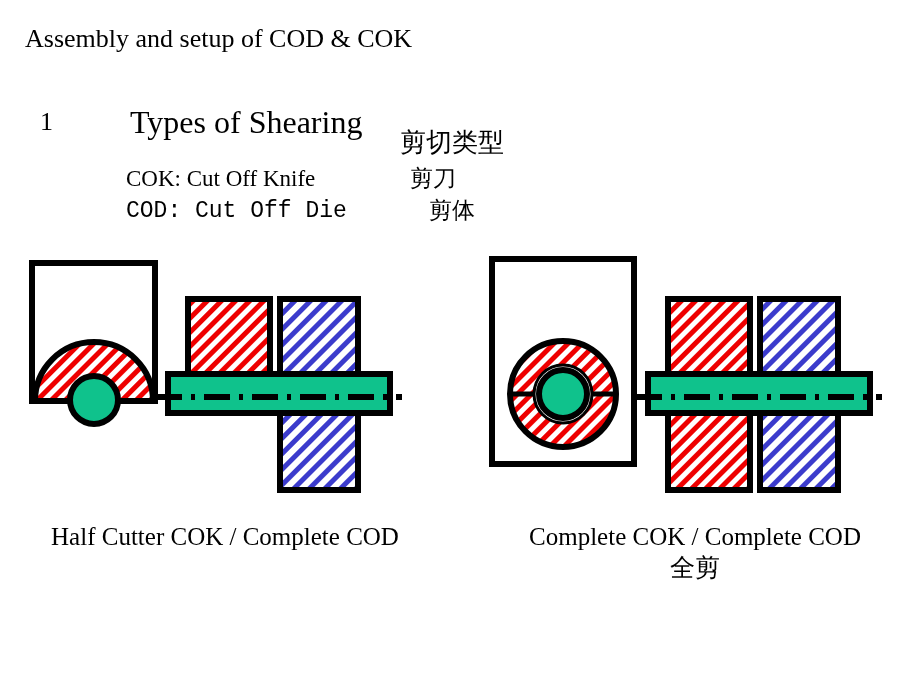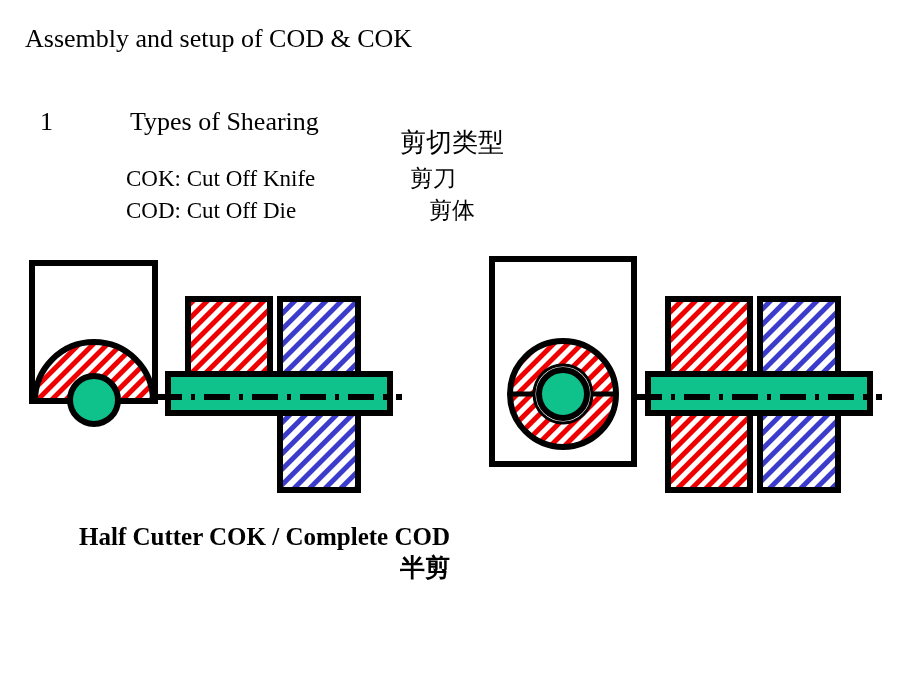--- a/index.html
+++ b/index.html
@@ -18,48 +18,47 @@
     position:absolute;left:25px;top:22px;
     font-size:26px;line-height:34px;
     white-space:nowrap;
   }
   .row-num{
     position:absolute;left:40px;top:105px;
     font-size:26px;line-height:34px;
   }
   .row-en{
     position:absolute;left:130px;top:105px;
-    font-size:26px;line-height:34px;white-space:nowrap;
+    font-size:32px;line-height:34px;white-space:nowrap;
   }
   .row-cn{
     position:absolute;left:400px;top:105px;
     font-size:26px;line-height:34px;white-space:nowrap;
     font-family:"DejaVu Sans","Liberation Sans",sans-serif;
     margin-top:20px;
   }
   .def{
     position:absolute;left:126px;
     font-size:23px;line-height:30px;white-space:nowrap;
   }
   .def.d1{top:164px;}
-  .def.d2{top:196px;}
+  .def.d2{top:196px;font-family:Liberation Mono, monospace;}
   .def-cn{
     position:absolute;left:402px;
     font-size:23px;line-height:30px;white-space:nowrap;
     font-family:"DejaVu Sans","Liberation Sans",sans-serif;
   }
   .def-cn.d1{top:163px;margin-left:8px;}
   .def-cn.d2{top:195px;margin-left:27px;}
 
   .caption{
     position:absolute;
-    text-align:right;
+    text-align:center;
     font-size:25px;line-height:31px;
     white-space:nowrap;
-    font-weight:bold;
   }
   .caption .cn{
     display:block;
     font-family:"DejaVu Sans","Liberation Sans",sans-serif;
     font-size:25px;
   }
   .cap-left{left:0px;top:521px;width:450px;}
   .cap-right{left:470px;top:521px;width:450px;}
 
   
@@ -152,17 +151,20 @@
       <rect x="300" y="49" width="78" height="75" fill="url(#hatchBlueR)" stroke="#000000" stroke-width="6"></rect>
 
       <rect x="188" y="124" width="222" height="39" fill="#0FC28C" stroke="#000000" stroke-width="6"></rect>
 
       <line x1="176" y1="147" x2="422" y2="147" stroke="#000000" stroke-width="6" stroke-dasharray="26 9 4 9"></line>
     </svg>
   </div>
 
   <div class="caption cap-left">
     <span>Half Cutter COK / Complete COD</span>
-    <span class="cn">半剪</span>
   </div>
 
+  <div class="caption cap-right">
+    <span>Complete COK / Complete COD</span>
+    <span class="cn">全剪</span>
+  </div>
 
 </div>
 
 </body></html>

